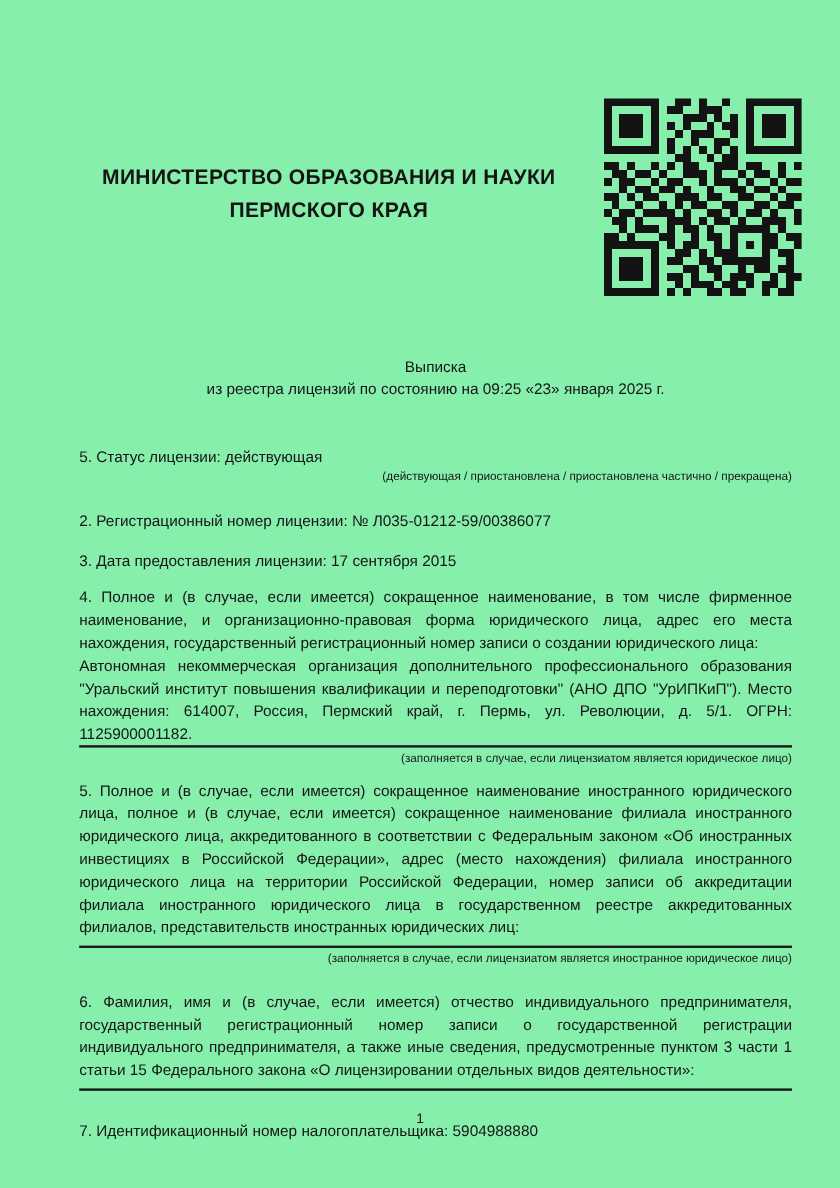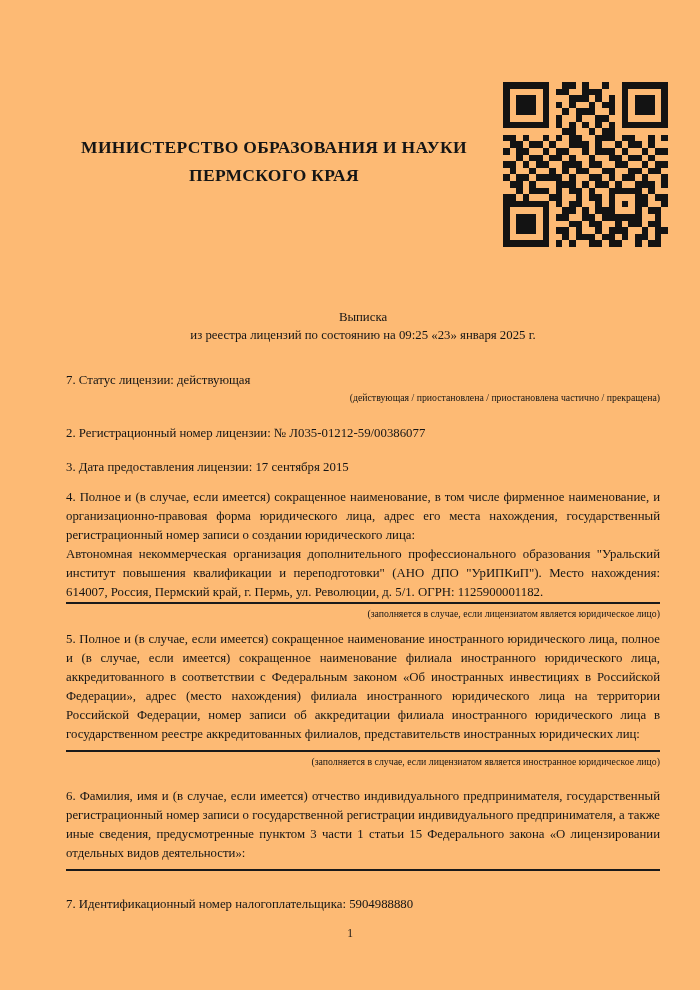--- a/index.html
+++ b/index.html
@@ -1,23 +1,23 @@
 <!DOCTYPE html>
 <html><head>
 <meta charset="utf-8">
 <style>
   * { margin: 0; padding: 0; box-sizing: border-box; }
   html, body { background: #ffffff; }
   .page {
     position: relative;
     width: 700px;
     height: 990px;
-    background: #fdba74;
+    background: #86efac;
     color: #151515;
-    font-family: Liberation Serif, serif;
+    font-family: Liberation Sans, sans-serif;
     overflow: hidden;
   }
   .ministry {
     position: absolute;
     left: 58px; top: 133px; width: 432px;
     text-align: center;
     font-weight: bold;
     font-size: 17.5px;
     line-height: 28px;
     letter-spacing: 0.3px;
@@ -30,21 +30,21 @@
   }
   .qr {
     position: absolute;
     left: 503px; top: 82px;
     width: 165px; height: 165px;
     fill: #131313;
     shape-rendering: crispEdges;
   }
   .doc-title {
     position: absolute;
-    left: 66px; top: 308px; width: 594px;
+    left: 66px; top: 297px; width: 594px;
     text-align: center;
     font-size: 12.8px;
     line-height: 18px;
   }
   .body {
     position: absolute;
     left: 66px; top: 371px; width: 594px;
     font-size: 12.8px;
     line-height: 19px;
   }
@@ -427,21 +427,21 @@
       <rect x="23" y="24" width="1" height="1"></rect>
     </svg>
 
   <div class="doc-title">
     <div>Выписка</div>
     <div>из реестра лицензий по состоянию на 09:25 «23» января 2025 г.</div>
   </div>
 
   <div class="body">
 
-    <div>7. Статус лицензии: действующая</div>
+    <div>5. Статус лицензии: действующая</div>
     <div class="note">(действующая / приостановлена / приостановлена частично / прекращена)</div>
 
     <div class="mt20">2. Регистрационный номер лицензии: № Л035-01212-59/00386077</div>
 
     <div class="mt15">3. Дата предоставления лицензии: 17 сентября 2015</div>
 
     <div class="para mt11">4. Полное и (в случае, если имеется) сокращенное наименование, в том числе фирменное наименование, и организационно-правовая форма юридического лица, адрес его места нахождения, государственный регистрационный номер записи о создании юридического лица:</div>
     <div class="para">Автономная некоммерческая организация дополнительного профессионального образования "Уральский институт повышения квалификации и переподготовки" (АНО ДПО "УрИПКиП"). Место нахождения: 614007, Россия, Пермский край, г. Пермь, ул. Революции, д. 5/1. ОГРН: 1125900001182.</div>
     <div class="rule"></div>
     <div class="note">(заполняется в случае, если лицензиатом является юридическое лицо)</div>

